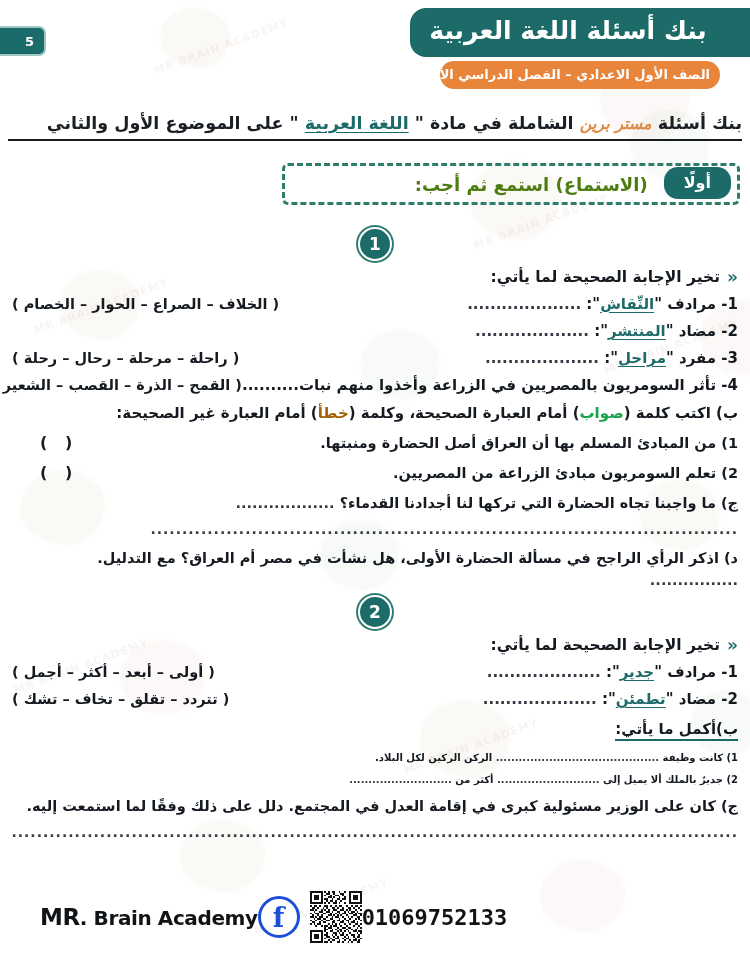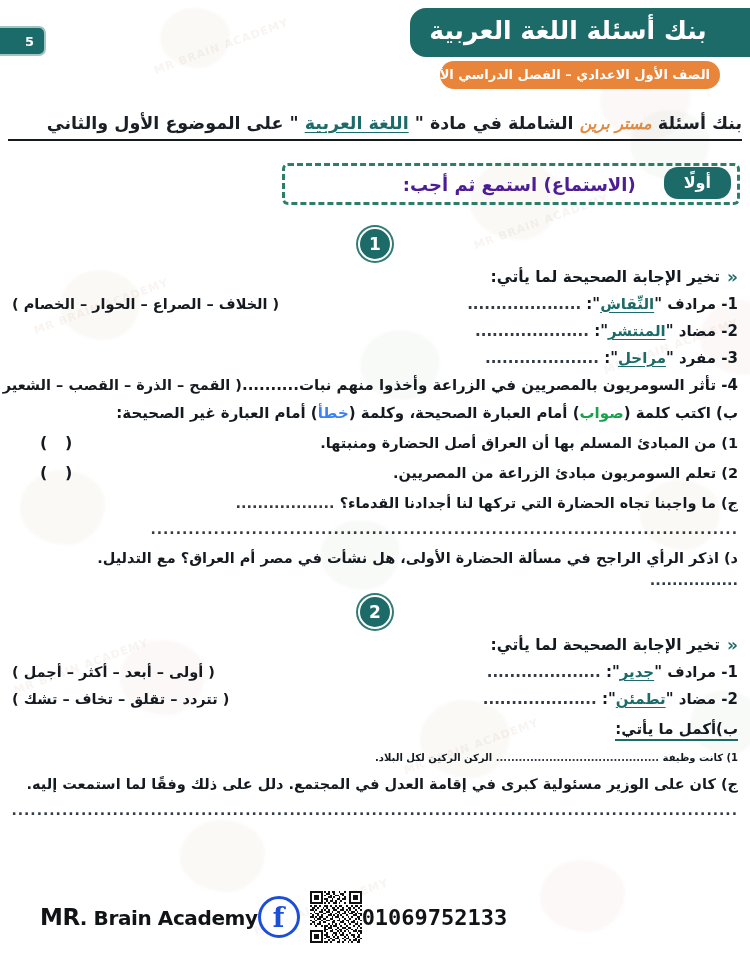--- a/index.html
+++ b/index.html
@@ -129,22 +129,22 @@
     font-size: 16px;
     font-weight: 700;
     padding: 6px 20px 7px 20px;
     margin-right: 6px;
     margin-top: -2px;
     white-space: nowrap;
   }
   .band-text {
     font-size: 18px;
     font-weight: 700;
-    color: #4c1d95;
-    margin-right: 28px;
+    color: #4d7c0f;
+    margin-right: 16px;
     white-space: nowrap;
   }
 
   
   .qcircle {
     position: absolute;
     left: 50%;
     transform: translateX(-50%);
     width: 34px; height: 34px;
     border-radius: 50%;
@@ -206,21 +206,21 @@
   .mcq .opts { color: #141a20; font-size: 14.5px; }
 
   .inline-q {
     font-size: 15px;
     font-weight: 700;
     margin-top: 10px;
     color: #141a20;
     white-space: nowrap;
   }
   .inline-q .grn { color: #16a34a; }
-  .inline-q .red { color: #3b82f6; margin-top: 24px; }
+  .inline-q .red { color: #a16207; margin-top: 24px; }
 
   .tf-row {
     display: flex;
     flex-direction: row;
     justify-content: space-between;
     align-items: baseline;
     font-size: 14.5px;
     font-weight: 700;
     margin-top: 11px;
     color: #141a20;
@@ -377,20 +377,21 @@
   <div class="mcq">
     <span class="stem">
       <span>2- مضاد "</span><span class="kw">المنتشر</span><span>": </span><span class="dots">....................</span>
     </span>
   </div>
 
   <div class="mcq">
     <span class="stem">
       <span>3- مفرد "</span><span class="kw">مراحل</span><span>": </span><span class="dots">....................</span>
     </span>
+    <span class="opts">( راحلة – مرحلة – رحال – رحلة )</span>
   </div>
 
   <div class="mcq">
     <span class="stem">4- تأثر السومريون بالمصريين في الزراعة وأخذوا منهم نبات..........</span>
     <span class="opts">( القمح – الذرة – القصب – الشعير )</span>
   </div>
 
   <div class="inline-q">
     <span>ب) اكتب كلمة (</span><span class="grn">صواب</span><span>) أمام العبارة الصحيحة، وكلمة (</span><span class="red">خطأ</span><span>) أمام العبارة غير الصحيحة:</span>
   </div>
@@ -441,20 +442,23 @@
   </div>
 
   <div style="text-align:right;">
     <span class="sub-head">ب)أكمل ما يأتي:</span>
   </div>
 
   <div class="fill-row">
     <span>1) كانت وظيفة </span><span class="dots">...........................................</span><span> الركن الركين لكل البلاد.</span>
   </div>
 
+  <div class="fill-row">
+    <span>2) جديرٌ بالملك ألا يميل إلى </span><span class="dots">...........................</span><span> أكثر من </span><span class="dots">...........................</span>
+  </div>
 
   <div class="open-q">ج) كان على الوزير مسئولية كبرى في إقامة العدل في المجتمع. دلل على ذلك وفقًا لما استمعت إليه.</div>
   <div class="dotted-line">......................................................................................................................................</div>
 </div>
 
 <div class="footer">
 
   <div class="brand">
     <span>MR</span><span class="small">. Brain Academy</span>
   </div>

